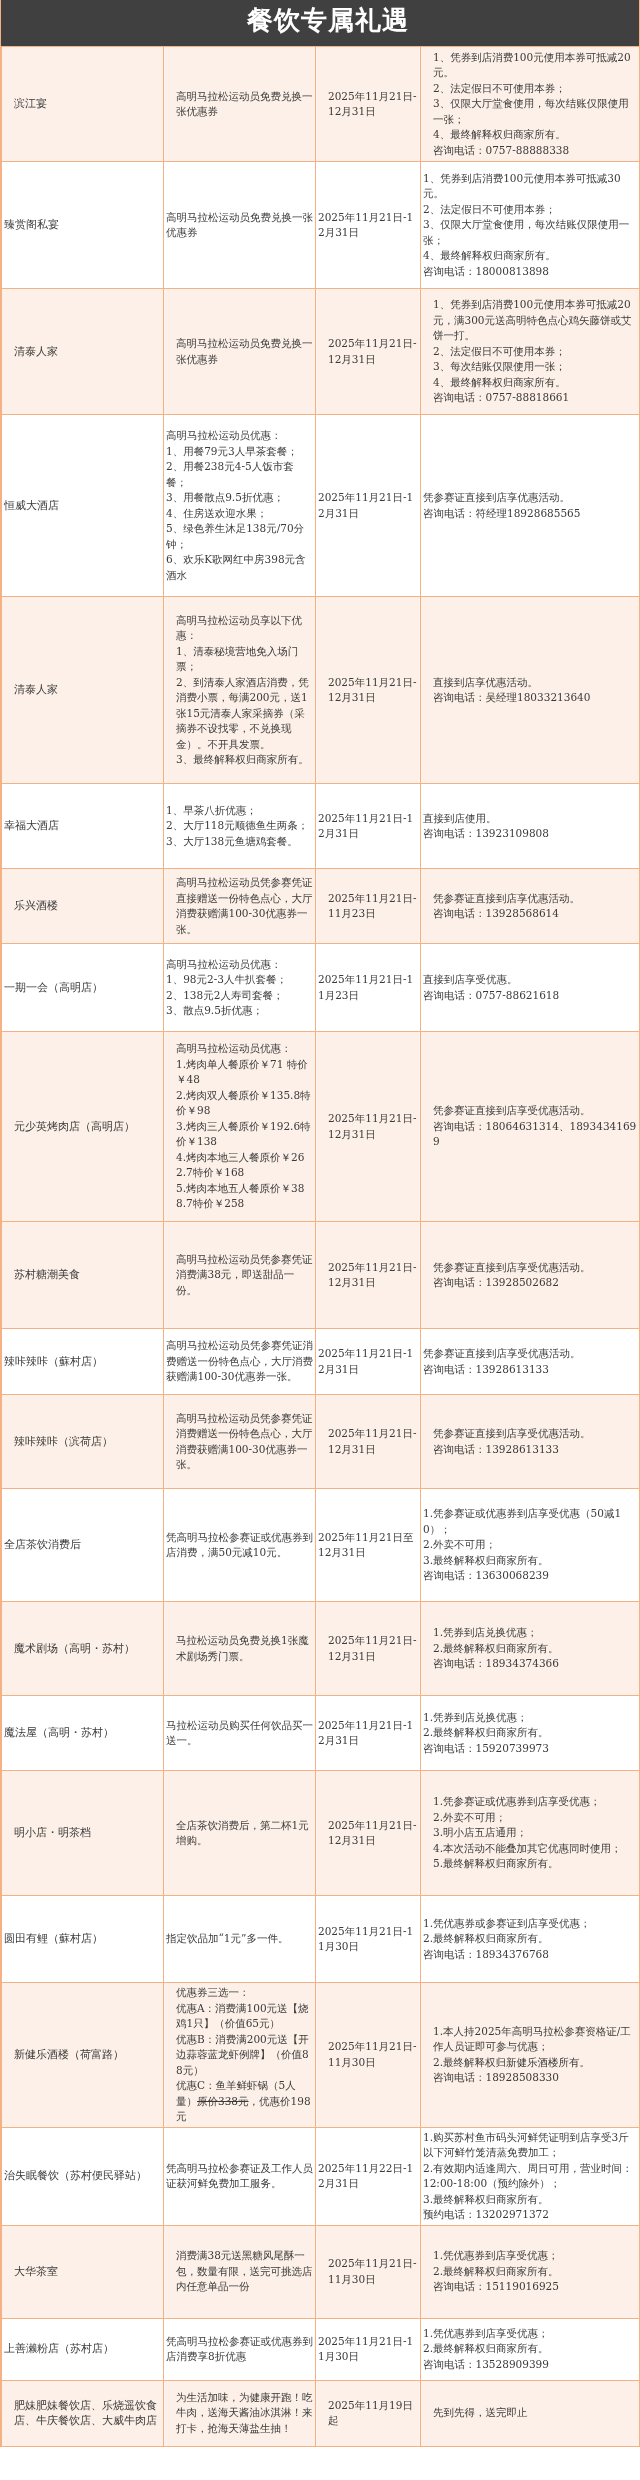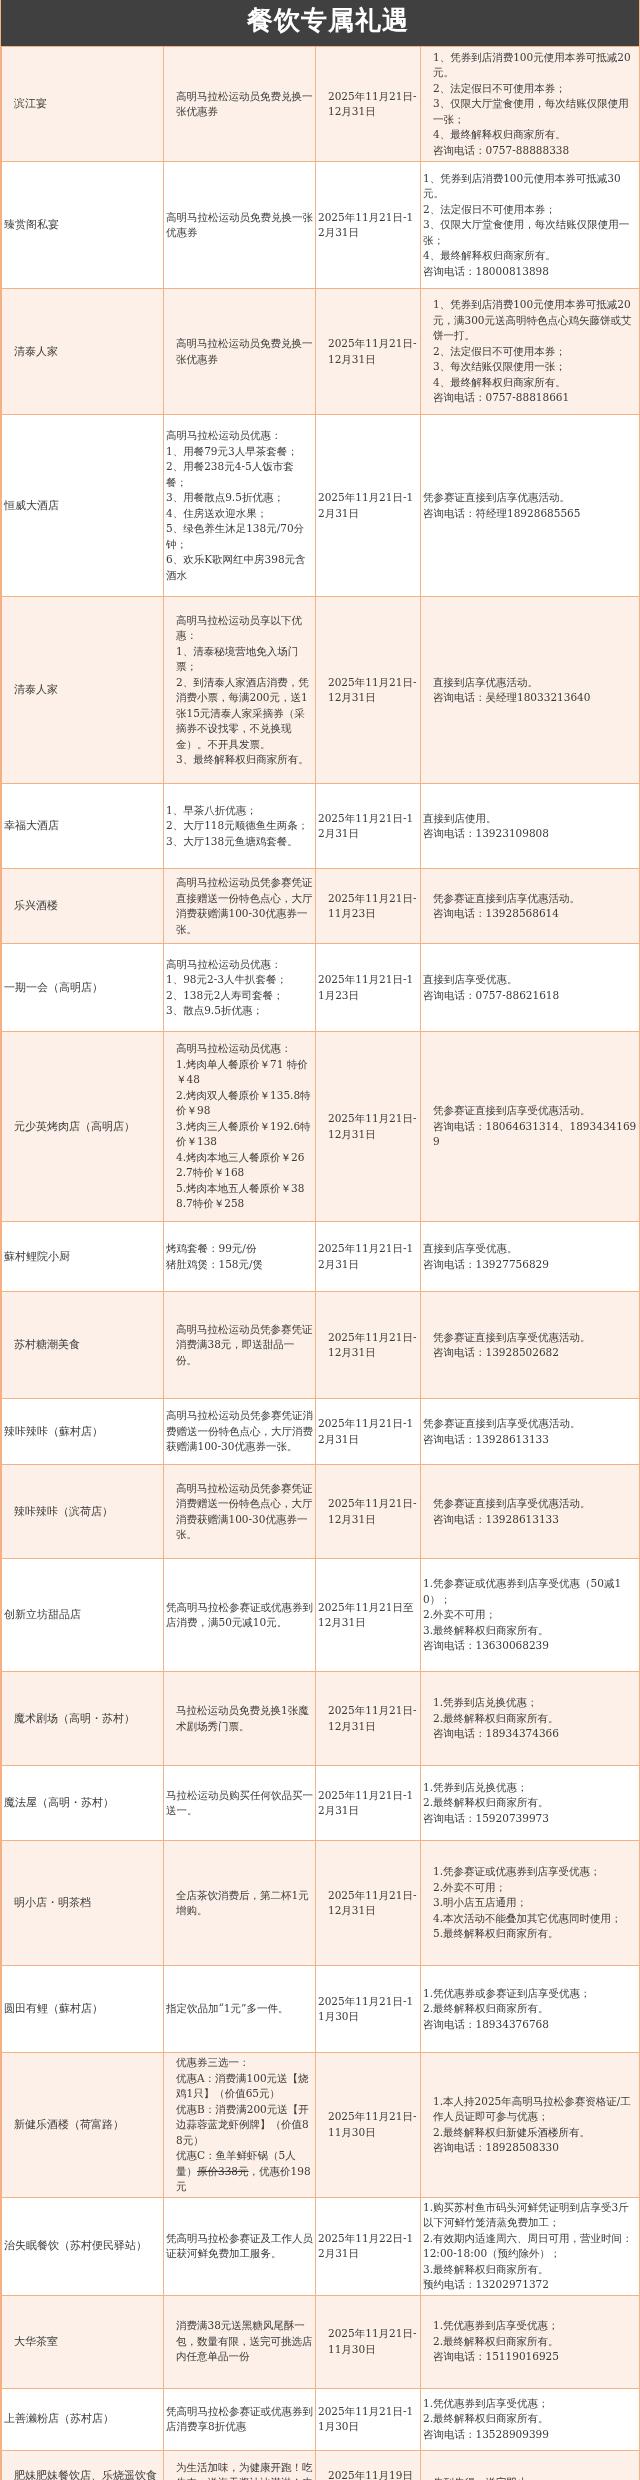--- a/index.html
+++ b/index.html
@@ -121,28 +121,20 @@
           <td class="offer">高明马拉松运动员优惠：
 1.烤肉单人餐原价￥71 特价￥48
 2.烤肉双人餐原价￥135.8特价￥98
 3.烤肉三人餐原价￥192.6特价￥138
 4.烤肉本地三人餐原价￥262.7特价￥168
 5.烤肉本地五人餐原价￥388.7特价￥258</td>
           <td class="date">2025年11月21日-12月31日</td>
           <td class="notes">凭参赛证直接到店享受优惠活动。
 咨询电话：18064631314、18934341699</td>
         </tr>
-        <tr class="even" style="height: 70px;">
-          <td class="name">蘇村鲤院小厨</td>
-          <td class="offer">烤鸡套餐：99元/份
-猪肚鸡煲：158元/煲</td>
-          <td class="date">2025年11月21日-12月31日</td>
-          <td class="notes">直接到店享受优惠。
-咨询电话：13927756829</td>
-        </tr>
         <tr class="odd" style="height: 107px;">
           <td class="name">苏村糖潮美食</td>
           <td class="offer">高明马拉松运动员凭参赛凭证消费满38元，即送甜品一份。</td>
           <td class="date">2025年11月21日-12月31日</td>
           <td class="notes">凭参赛证直接到店享受优惠活动。
 咨询电话：13928502682</td>
         </tr>
         <tr class="even" style="height: 66px;">
           <td class="name">辣咔辣咔（蘇村店）</td>
           <td class="offer">高明马拉松运动员凭参赛凭证消费赠送一份特色点心，大厅消费获赠满100-30优惠券一张。</td>
@@ -151,21 +143,21 @@
 咨询电话：13928613133</td>
         </tr>
         <tr class="odd" style="height: 94px;">
           <td class="name">辣咔辣咔（滨荷店）</td>
           <td class="offer">高明马拉松运动员凭参赛凭证消费赠送一份特色点心，大厅消费获赠满100-30优惠券一张。</td>
           <td class="date">2025年11月21日-12月31日</td>
           <td class="notes">凭参赛证直接到店享受优惠活动。
 咨询电话：13928613133</td>
         </tr>
         <tr class="even" style="height: 113px;">
-          <td class="name">创新立坊甜品店</td>
+          <td class="name">全店茶饮消费后</td>
           <td class="offer">凭高明马拉松参赛证或优惠券到店消费，满50元减10元。</td>
           <td class="date">2025年11月21日至12月31日</td>
           <td class="notes">1.凭参赛证或优惠券到店享受优惠（50减10）；
 2.外卖不可用；
 3.最终解释权归商家所有。
 咨询电话：13630068239</td>
         </tr>
         <tr class="odd" style="height: 94px;">
           <td class="name">魔术剧场（高明・苏村）</td>
           <td class="offer">马拉松运动员免费兑换1张魔术剧场秀门票。</td>

